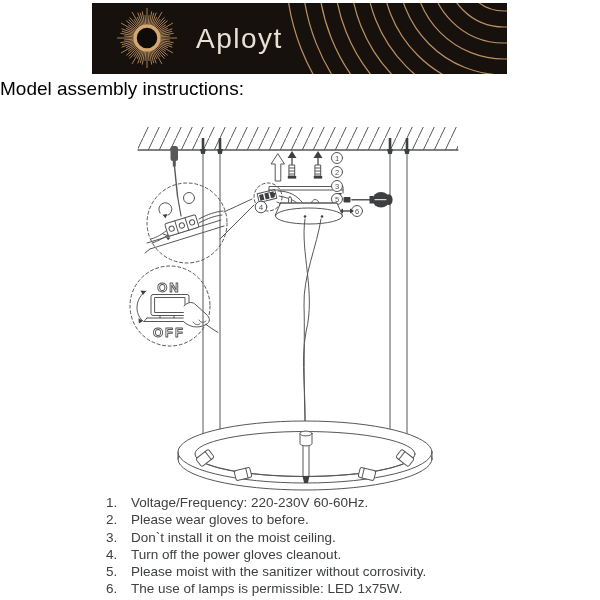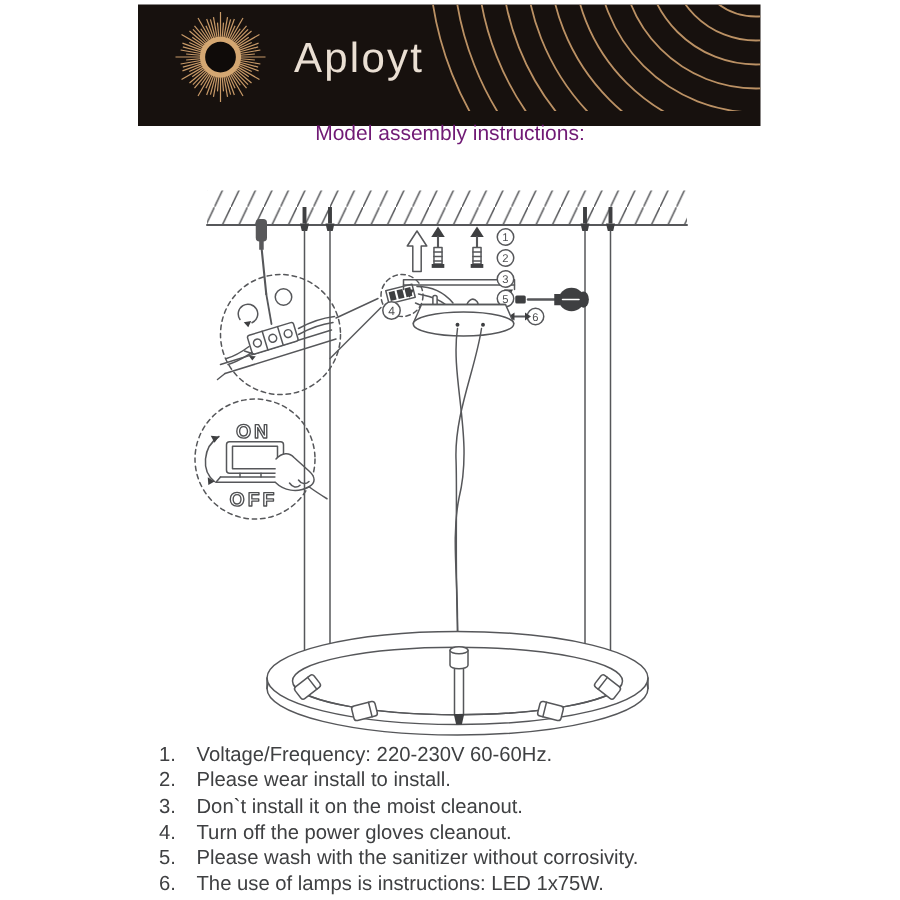--- a/index.html
+++ b/index.html
@@ -1,23 +1,23 @@
 <!DOCTYPE html>
 <html><head>
 <meta charset="utf-8">
 <style>
   html,body{margin:0;padding:0;background:#ffffff;}
   .page{position:relative;width:600px;height:600px;background:#ffffff;overflow:hidden;
         font-family:"Liberation Sans",sans-serif;}
-  .banner{position:absolute;left:92px;top:3px;width:415px;height:81px;background:#17110e;overflow:hidden;}
+  .banner{position:absolute;left:92px;top:3px;width:415px;height:71px;background:#17110e;overflow:hidden;}
   .banner svg{position:absolute;left:0;top:0;}
   .brand{position:absolute;left:104px;top:16px;font-size:28px;font-weight:400;
          color:#eadfd3;letter-spacing:1.5px;line-height:40px;}
-  .title{position:absolute;left:0;top:80px;width:100%;text-align:center;
-         color:#701a75;font-size:14px;line-height:17px;font-weight:500;}
+  .title{position:absolute;left:0;top:80px;width:100%;text-align:left;
+         color:#000000;font-size:19px;line-height:17px;font-weight:500;}
   .diagram{position:absolute;left:0;top:118px;width:600px;height:382px;}
   .instructions{position:absolute;left:106px;top:494px;width:470px;
                 color:#3f4042;font-size:13.5px;line-height:17.3px;font-weight:500;}
   .ins-row{display:grid;grid-template-columns:25px auto;}
   svg text{font-family:"Liberation Sans",sans-serif;}
 </style>
 </head>
 <body>
 
 <div class="page">
@@ -342,33 +342,33 @@
     </g>
   </svg>
 
   <div class="instructions">
     <div class="ins-row">
       <span>1.</span>
       <span>Voltage/Frequency: 220-230V 60-60Hz.</span>
     </div>
     <div class="ins-row">
       <span>2.</span>
-      <span>Please wear install to install.</span>
+      <span>Please wear gloves to before.</span>
     </div>
     <div class="ins-row">
       <span>3.</span>
-      <span>Don`t install it on the moist cleanout.</span>
+      <span>Don`t install it on the moist ceiling.</span>
     </div>
     <div class="ins-row">
       <span>4.</span>
       <span>Turn off the power gloves cleanout.</span>
     </div>
     <div class="ins-row">
       <span>5.</span>
-      <span>Please wash with the sanitizer without corrosivity.</span>
+      <span>Please moist with the sanitizer without corrosivity.</span>
     </div>
     <div class="ins-row">
       <span>6.</span>
-      <span>The use of lamps is instructions: LED 1x75W.</span>
+      <span>The use of lamps is permissible: LED 1x75W.</span>
     </div>
   </div>
 
 </div>
 
 </body></html>

